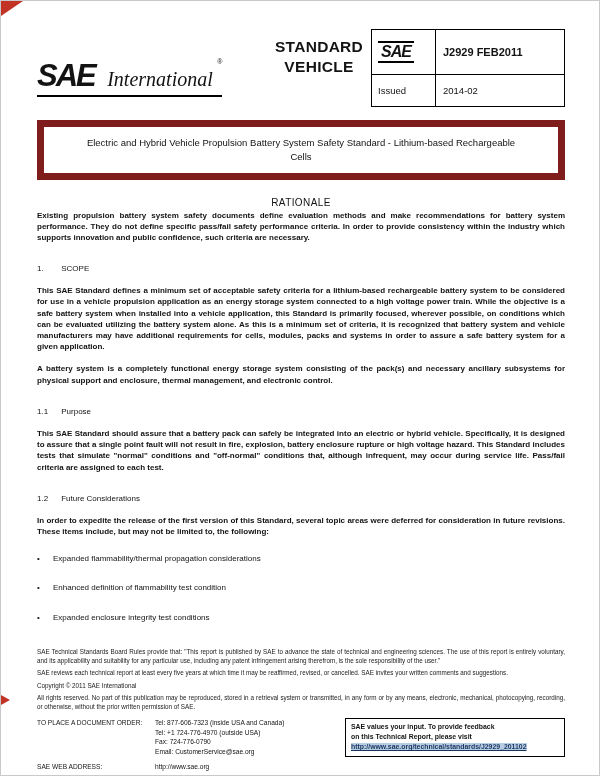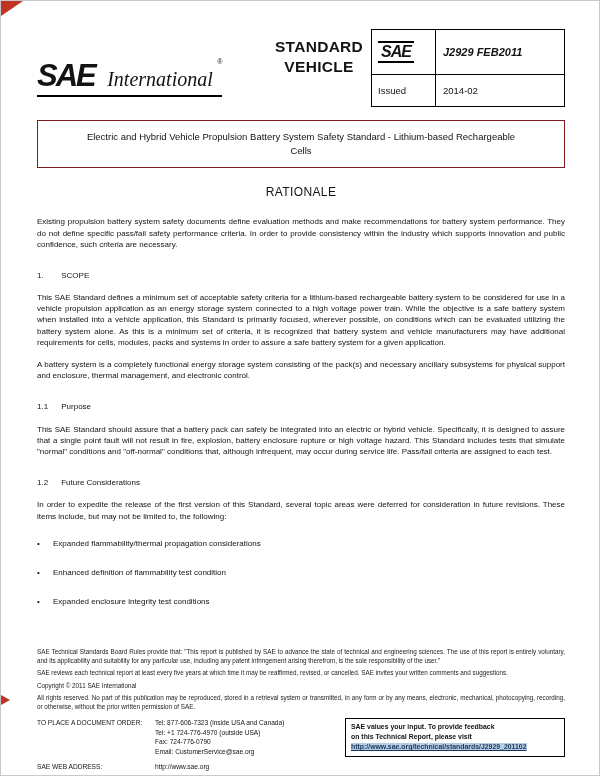--- a/index.html
+++ b/index.html
@@ -36,32 +36,32 @@
   .logo-reg { font-size:7px; vertical-align:top; }
   .doc-type { flex:1; text-align:center; font-weight:bold; font-size:15.5px; line-height:1.3; padding-top:8px; letter-spacing:0.3px; }
   .doc-meta { width:194px; border:1.5px solid #000; display:flex; flex-direction:column; }
   .meta-row { display:flex; }
   .meta-row-top { flex:1.4; }
   .meta-row-bottom { flex:1; border-top:1.5px solid #000;justify-content:flex-end; }
   .meta-left { width:64px; border-right:1.5px solid #000; display:flex; align-items:center; padding:2px 6px; }
   .meta-right { flex:1; display:flex; align-items:center; padding:2px 7px; }
   .small-sae { font-weight:900; font-style:italic; font-size:16px; letter-spacing:-1px;
                border-top:2px solid #000; border-bottom:2px solid #000; padding:0 3px; }
-  .doc-number { font-weight:bold; font-size:11px;font-style:italic; }
+  .doc-number { font-weight:bold; font-size:11px; }
   .issued-label { font-size:9.5px; }
   .issued-date { font-size:9.5px; }
 
   
-  .title-box { border:1px solid #7f1d1d; margin-top:13px; padding:9px 36px; text-align:center; }
+  .title-box { border:7px solid #7f1d1d; margin-top:13px; padding:9px 36px; text-align:center; }
   .title-box .t { font-size:9.5px; line-height:1.45; max-width:440px; margin:0 auto; }
 
   
   .body { font-size:8px; line-height:1.4; text-align:justify; }
-  .h-center { text-align:center; margin-top:16px; margin-bottom:16px; font-size:12px; letter-spacing:0.4px; }
-  .body p { margin-bottom:11px; }
+  .h-center { text-align:center; margin-top:16px; margin-bottom:0; font-size:10px; letter-spacing:0.4px; }
+  .body p { margin-bottom:11px;font-weight:bold; }
   .sec-head { margin:20px 0 11px 0; }
   .sec-num { display:inline-block; min-width:22px; }
   .bullet-list { list-style:none; margin-top:16px; }
   .bullet-item { display:flex; margin-bottom:18px; }
   .bullet-dot { width:16px; flex:none; }
 
   
   .footer { position:absolute; left:36px; right:34px; bottom:5px; }
   .footer .fine { font-size:6.3px; line-height:1.35; text-align:justify; margin-bottom:4px; color:#222; }
   .order-row { display:flex; margin-top:7px; align-items:flex-start; }

